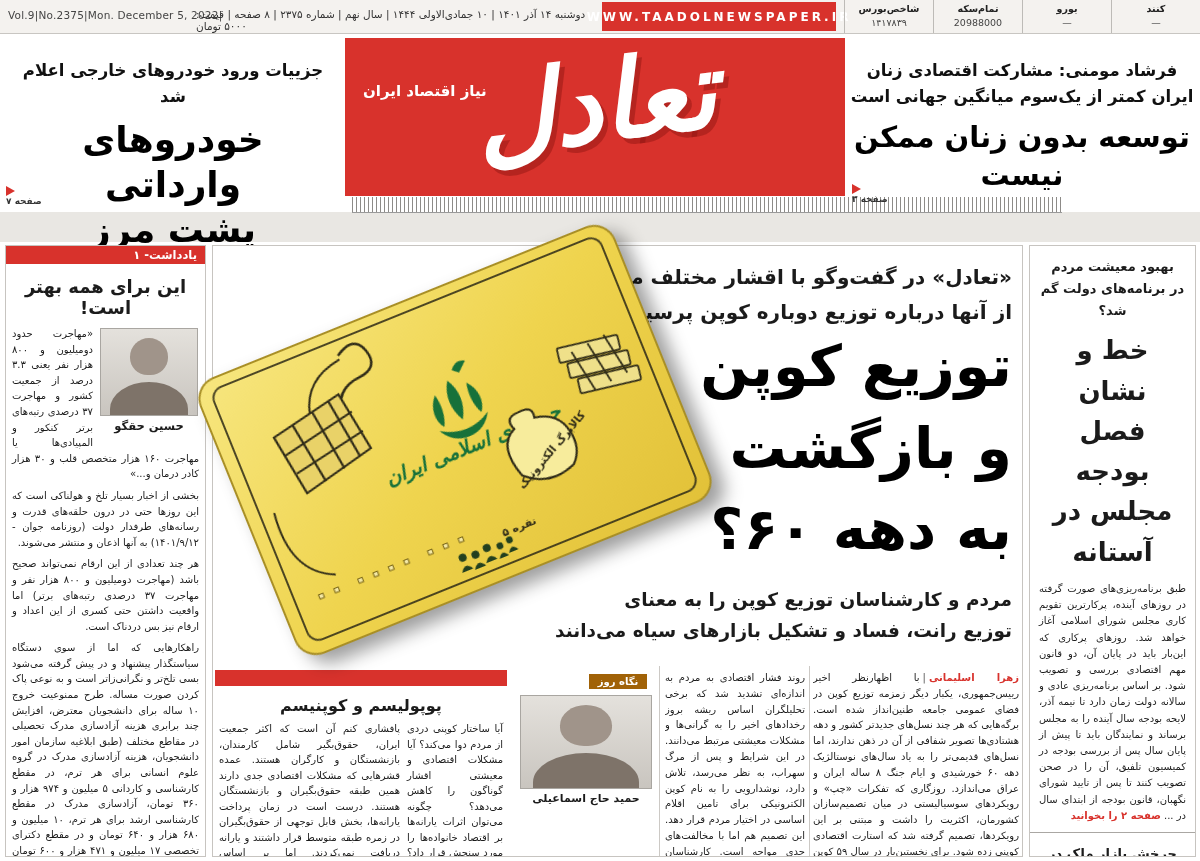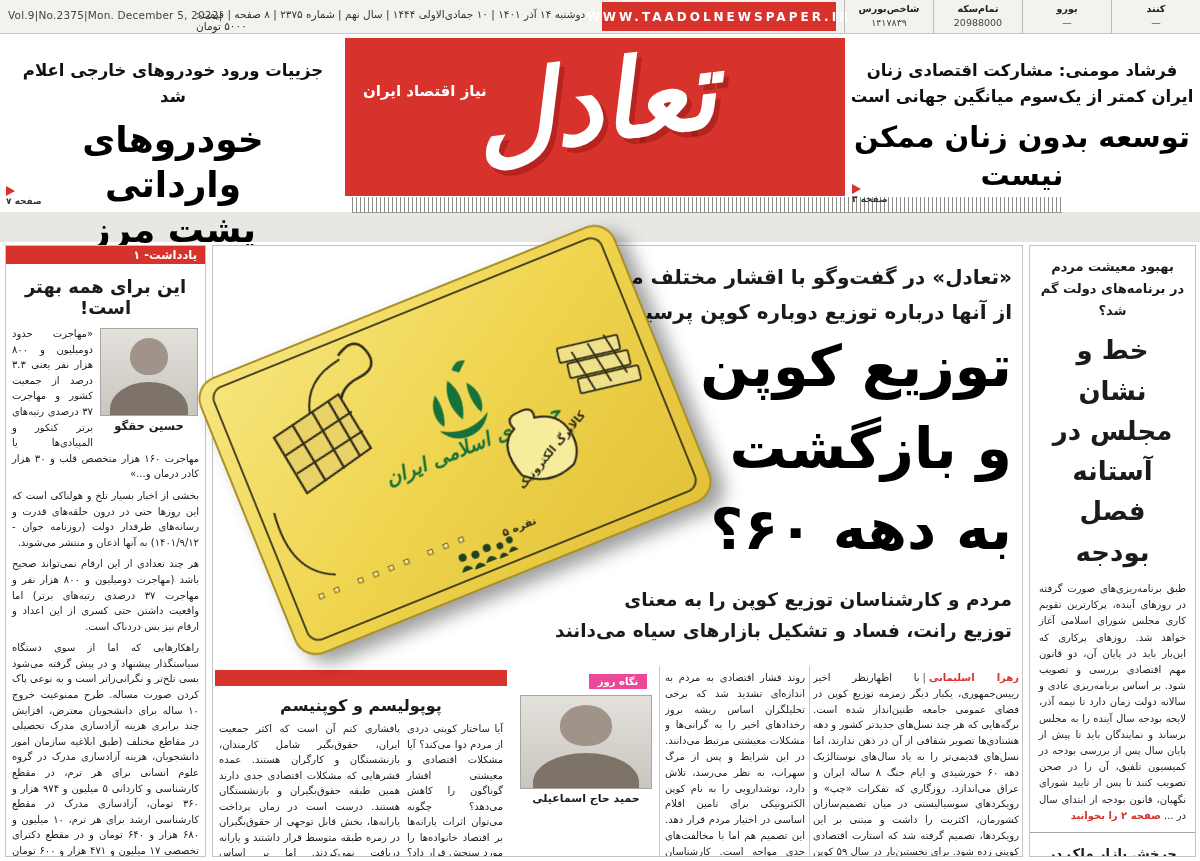--- a/index.html
+++ b/index.html
@@ -60,21 +60,21 @@
   .main-subtitle{position:absolute;right:10px;top:338px;direction:rtl;text-align:right;
                  font-size:18.5px;font-weight:bold;line-height:1.7;}
   .opinion{position:absolute;left:2px;top:424px;width:292px;}
   .op-bar{height:16px;background:#d8322c;}
   .op-headline{font-size:16px;font-weight:900;direction:rtl;text-align:center;margin:10px 6px 6px;}
   .op-cols{display:flex;direction:rtl;gap:7px;padding:0 4px;}
   .op-col-r{width:96px;flex:none;}
   .op-col-l{flex:1;}
   .op-cols div{font-size:10px;line-height:1.55;text-align:justify;}
   .dayview{position:absolute;left:300px;top:424px;width:146px;text-align:center;}
-  .dv-label{display:inline-block;margin:0 0 4px 64px;background:#ec4899;color:#fff;font-size:10px;
+  .dv-label{display:inline-block;margin:0 0 4px 64px;background:#a16207;color:#fff;font-size:10px;
             font-weight:bold;padding:2px 9px;direction:rtl;}
   .dv-photo{width:130px;height:92px;margin:2px auto 3px;}
   .dv-caption{font-size:11px;font-weight:900;direction:rtl;}
   .mcol{position:absolute;top:424px;font-size:10px;line-height:1.58;text-align:justify;height:186px;overflow:hidden;}
   .mcol2{left:452px;width:140px;}
   .mcol1{left:600px;width:206px;}
   .author{color:#d8322c;font-weight:bold;}
   .sep{color:#555;padding:0 3px;}
   .vr{position:absolute;top:420px;width:1px;height:190px;background:#ccc9c5;}
   .vr1{left:446px;}.vr2{left:596px;}
@@ -206,22 +206,22 @@
   </div>
 
   <div class="box rightcol">
     <div class="rc-sec rc-sec1">
       <div class="rc-kicker">
         <div>بهبود معیشت مردم</div>
         <div>در برنامه‌های دولت گم شد؟</div>
       </div>
       <div class="rc-head1">
         <div>خط و نشان</div>
+        <div>فصل بودجه</div>
         <div>مجلس در آستانه</div>
-        <div>فصل بودجه</div>
       </div>
       <div class="rc-body">
         <span>طبق برنامه‌ریزی‌های صورت گرفته در روزهای آینده، پرکارترین تقویم کاری مجلس شورای اسلامی آغاز خواهد شد. روزهای پرکاری که این‌بار باید در پایان آن، دو قانون مهم اقتصادی بررسی و تصویب شود. بر اساس برنامه‌ریزی عادی و سالانه دولت زمان دارد تا نیمه آذر، لایحه بودجه سال آینده را به مجلس برساند و نمایندگان باید تا پیش از پایان سال پس از بررسی بودجه در کمیسیون تلفیق، آن را در صحن تصویب کنند تا پس از تایید شورای نگهبان، قانون بودجه از ابتدای سال در ...</span>
         <span class="rc-link">صفحه ۲ را بخوانید</span>
       </div>
     </div>
     <div class="rc-sec">
       <div class="rc-kicker">
         <div>چرخش بازار ملک در آبان؛ تب</div>
 

